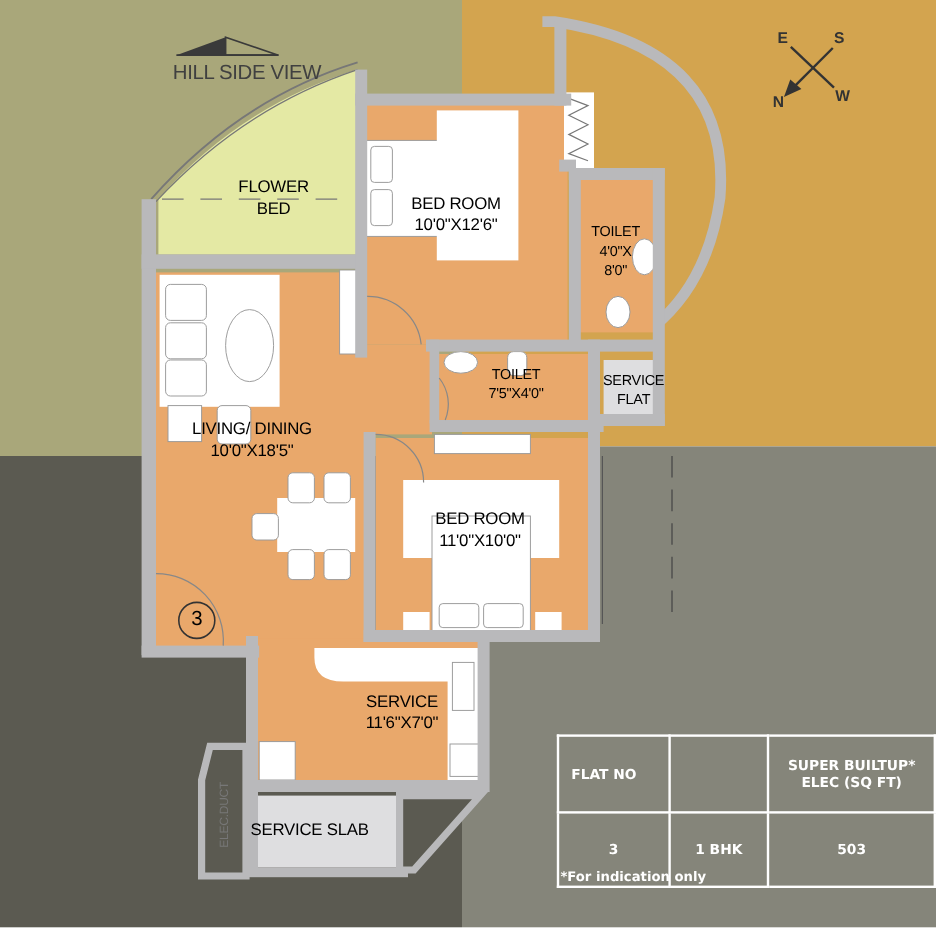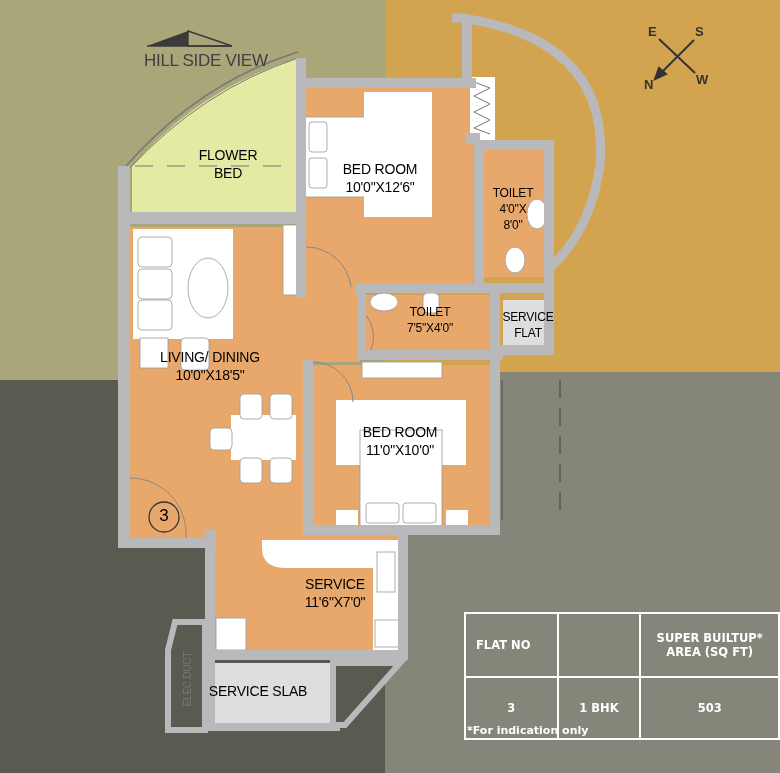--- a/index.html
+++ b/index.html
@@ -177,21 +177,21 @@
 
 <div class="lbl" style="left:154px;top:507px;width:20px;font-size:17px;">3</div>
 
 <table class="info">
   <tbody>
       <tr>
     <td style="width:88px;height:38px;text-align:left;padding-left:10px;">FLAT NO</td>
     <td style="width:72px;"></td>
     <td style="width:140px;">
       <div>SUPER BUILTUP*</div>
-      <div>AREA (SQ FT)</div>
+      <div>ELEC (SQ FT)</div>
     </td>
   </tr>
   <tr>
     <td style="height:36px;">3</td>
     <td>1 BHK</td>
     <td>503</td>
   </tr>
 </tbody>
   </table>
 <div class="note">*For indication only</div>

